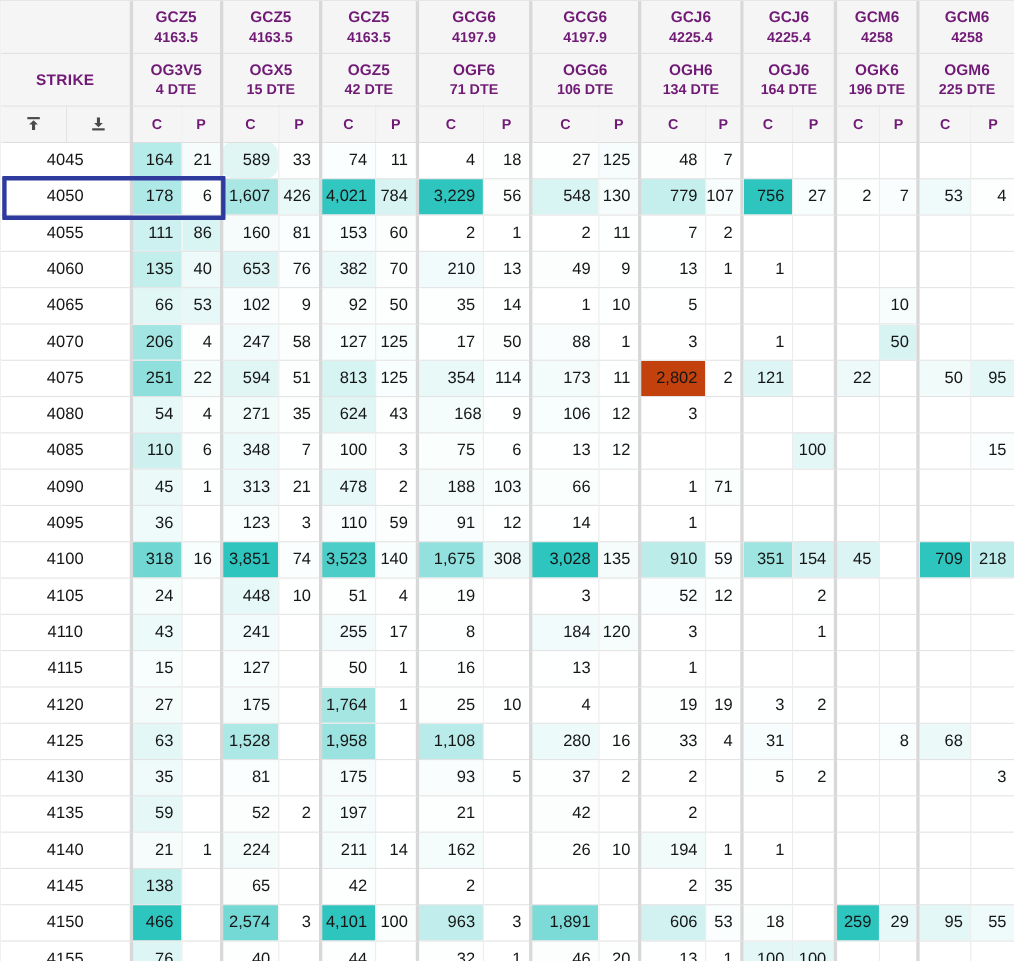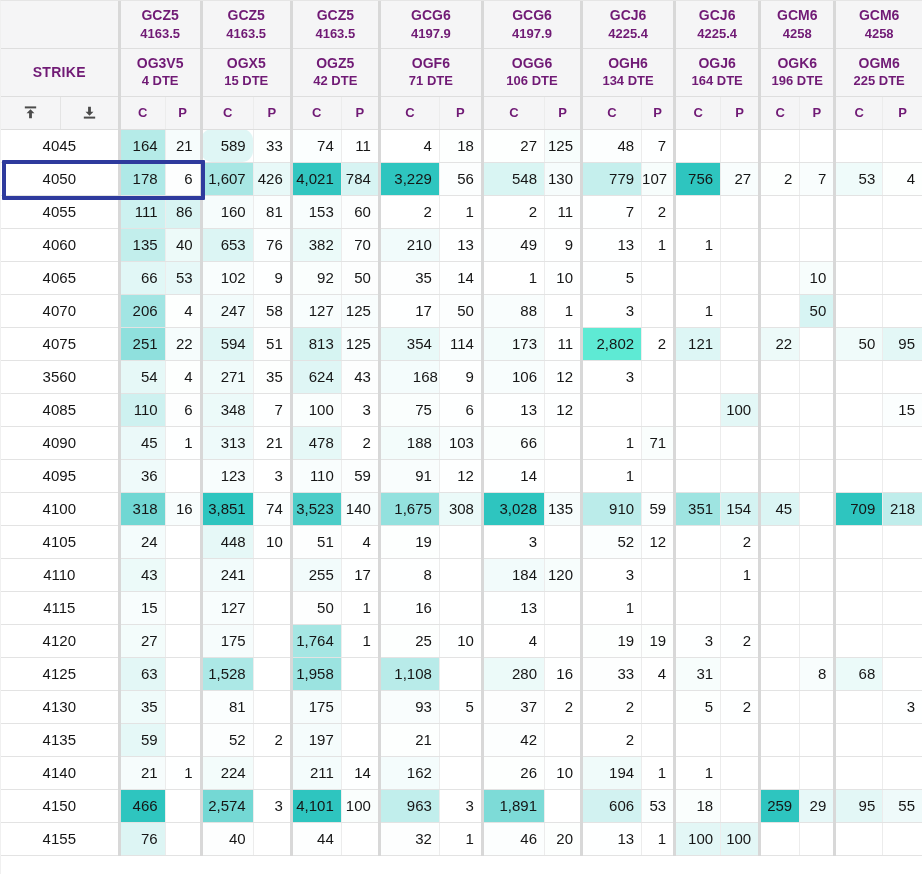--- a/index.html
+++ b/index.html
@@ -301,31 +301,31 @@
           <td class="val gs" style="background: rgba(46, 197, 191, 0.537);">251</td>
           <td class="val ps" style="background: rgba(46, 197, 191, 0.047);">22</td>
           <td class="val gs" style="background: rgba(46, 197, 191, 0.153);">594</td>
           <td class="val ps" style="background: rgba(46, 197, 191, 0.01);">51</td>
           <td class="val gs" style="background: rgba(46, 197, 191, 0.196);">813</td>
           <td class="val ps" style="background: rgba(46, 197, 191, 0.03);">125</td>
           <td class="val gs" style="background: rgba(46, 197, 191, 0.11);">354</td>
           <td class="val ps" style="background: rgba(46, 197, 191, 0.035);">114</td>
           <td class="val gs" style="background: rgba(46, 197, 191, 0.06);">173</td>
           <td class="val ps" style="background: rgba(46, 197, 191, 0.004);">11</td>
-          <td class="val gs" style="background: #5eead4;">2,802</td>
+          <td class="val gs" style="background: #c2410c;">2,802</td>
           <td class="val ps" style="background: rgba(46, 197, 191, 0);">2</td>
           <td class="val gs" style="background: rgba(46, 197, 191, 0.16);">121</td>
           <td class="val ps"></td>
           <td class="val gs" style="background: rgba(46, 197, 191, 0.086);">22</td>
           <td class="val ps"></td>
           <td class="val gs" style="background: rgba(46, 197, 191, 0.07);">50</td>
           <td class="val ps" style="background: rgba(46, 197, 191, 0.133);">95</td>
         </tr>
         <tr class="">
-          <td class="strike" colspan="2">3560</td>
+          <td class="strike" colspan="2">4080</td>
           <td class="val gs" style="background: rgba(46, 197, 191, 0.118);">54</td>
           <td class="val ps" style="background: rgba(46, 197, 191, 0.008);">4</td>
           <td class="val gs" style="background: rgba(46, 197, 191, 0.07);">271</td>
           <td class="val ps" style="background: rgba(46, 197, 191, 0.008);">35</td>
           <td class="val gs" style="background: rgba(46, 197, 191, 0.153);">624</td>
           <td class="val ps" style="background: rgba(46, 197, 191, 0.01);">43</td>
           <td class="val gs" style="background: rgba(46, 197, 191, 0.05); padding-left: 32px;">168</td>
           <td class="val ps" style="background: rgba(46, 197, 191, 0.004);">9</td>
           <td class="val gs" style="background: rgba(46, 197, 191, 0.035);">106</td>
           <td class="val ps" style="background: rgba(46, 197, 191, 0.004);">12</td>
@@ -584,20 +584,41 @@
           <td class="val gs" style="background: rgba(46, 197, 191, 0.07);">194</td>
           <td class="val ps" style="background: rgba(46, 197, 191, 0);">1</td>
           <td class="val gs" style="background: rgba(46, 197, 191, 0);">1</td>
           <td class="val ps"></td>
           <td class="val gs"></td>
           <td class="val ps"></td>
           <td class="val gs"></td>
           <td class="val ps"></td>
         </tr>
         <tr class="">
+          <td class="strike" colspan="2">4145</td>
+          <td class="val gs" style="background: rgba(46, 197, 191, 0.294);">138</td>
+          <td class="val ps"></td>
+          <td class="val gs" style="background: rgba(46, 197, 191, 0.016);">65</td>
+          <td class="val ps"></td>
+          <td class="val gs" style="background: rgba(46, 197, 191, 0.01);">42</td>
+          <td class="val ps"></td>
+          <td class="val gs" style="background: rgba(46, 197, 191, 0);">2</td>
+          <td class="val ps"></td>
+          <td class="val gs"></td>
+          <td class="val ps"></td>
+          <td class="val gs" style="background: rgba(46, 197, 191, 0);">2</td>
+          <td class="val ps" style="background: rgba(46, 197, 191, 0.01);">35</td>
+          <td class="val gs"></td>
+          <td class="val ps"></td>
+          <td class="val gs"></td>
+          <td class="val ps"></td>
+          <td class="val gs"></td>
+          <td class="val ps"></td>
+        </tr>
+        <tr class="">
           <td class="strike" colspan="2">4150</td>
           <td class="val gs" style="background: rgb(46, 197, 191);">466</td>
           <td class="val ps"></td>
           <td class="val gs" style="background: rgba(46, 197, 191, 0.667);">2,574</td>
           <td class="val ps" style="background: rgba(46, 197, 191, 0);">3</td>
           <td class="val gs" style="background: rgb(46, 197, 191);">4,101</td>
           <td class="val ps" style="background: rgba(46, 197, 191, 0.024);">100</td>
           <td class="val gs" style="background: rgba(46, 197, 191, 0.298);">963</td>
           <td class="val ps" style="background: rgba(46, 197, 191, 0);">3</td>
           <td class="val gs" style="background: rgba(46, 197, 191, 0.624);">1,891</td>

